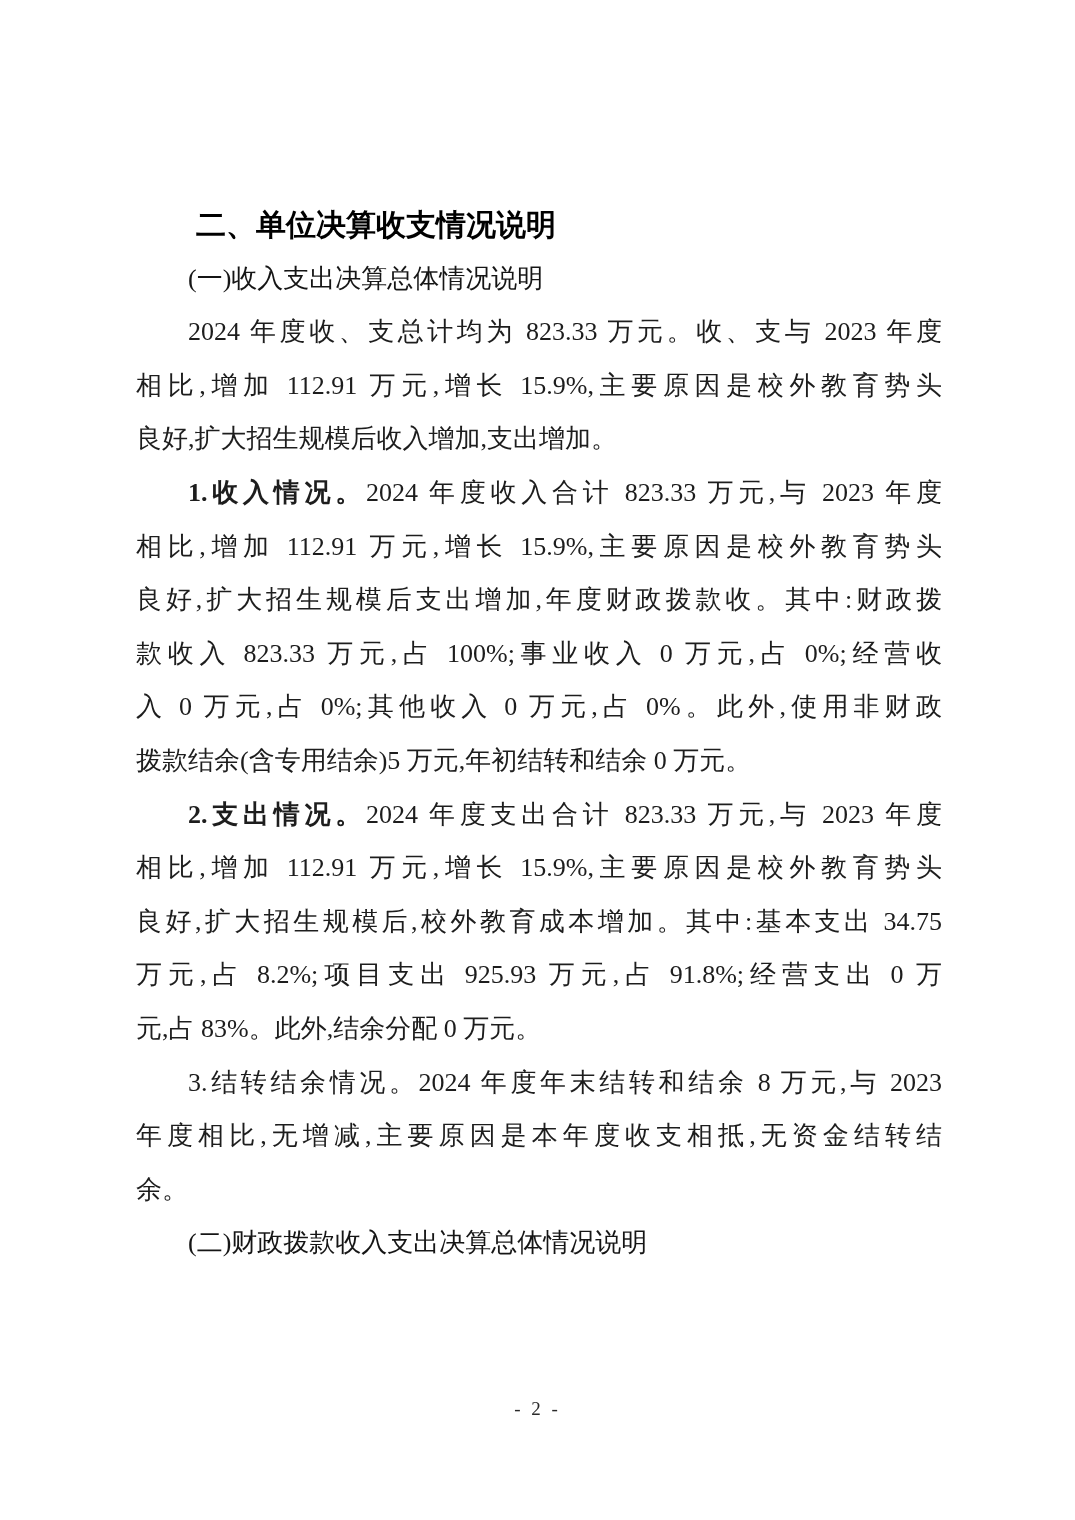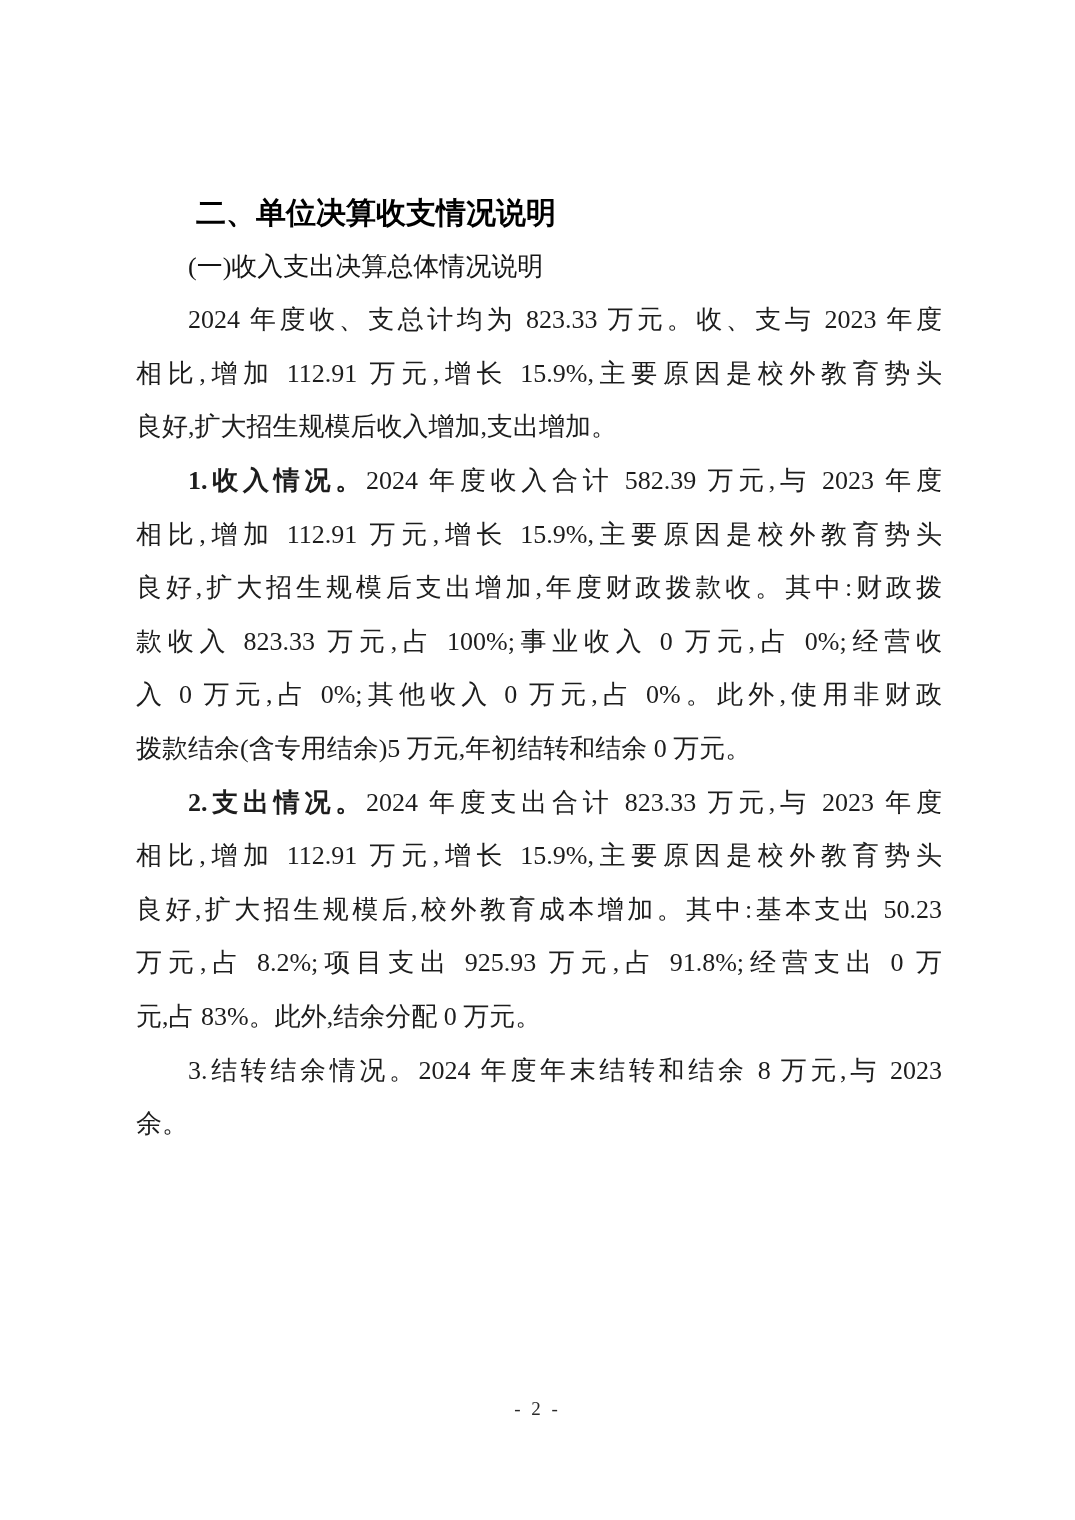--- a/index.html
+++ b/index.html
@@ -10,21 +10,21 @@
   .page {
     position: relative;
     width: 1075px;
     height: 1520px;
     background: #ffffff;
     color: #1d1d1d;
     overflow: hidden;
   }
   .content {
     position: absolute;
-    top: 186px;
+    top: 198px;
     left: 136px;
     width: 806px;
   }
   .line {
     font-family: "Liberation Serif", "DejaVu Serif", serif;
     font-size: 26px;
     line-height: 53.6px;
     text-align: justify;
     text-align-last: justify;
     color: #1d1d1d;
@@ -66,35 +66,39 @@
       </div>
       <div class="block subheading">
         <div class="line indent last"><span>(一)收入支出决算总体情况说明</span></div>
       </div>
       <div class="block paragraph">
         <div class="line indent"><span>2024 年度收、支总计均为 823.33 万元。收、支与 2023 年度</span></div>
         <div class="line"><span>相比,增加 112.91 万元,增长 15.9%,主要原因是校外教育势头</span></div>
         <div class="line last"><span>良好,扩大招生规模后收入增加,支出增加。</span></div>
       </div>
       <div class="block paragraph">
-        <div class="line indent"><span class="b">1.收入情况。</span><span>2024 年度收入合计 582.39 万元,与 2023 年度</span></div>
+        <div class="line indent"><span class="b">1.收入情况。</span><span>2024 年度收入合计 823.33 万元,与 2023 年度</span></div>
         <div class="line"><span>相比,增加 112.91 万元,增长 15.9%,主要原因是校外教育势头</span></div>
         <div class="line"><span>良好,扩大招生规模后支出增加,年度财政拨款收。其中:财政拨</span></div>
         <div class="line"><span>款收入 823.33 万元,占 100%;事业收入 0 万元,占 0%;经营收</span></div>
         <div class="line"><span>入 0 万元,占 0%;其他收入 0 万元,占 0%。此外,使用非财政</span></div>
         <div class="line last"><span>拨款结余(含专用结余)5 万元,年初结转和结余 0 万元。</span></div>
       </div>
       <div class="block paragraph">
         <div class="line indent"><span class="b">2.支出情况。</span><span>2024 年度支出合计 823.33 万元,与 2023 年度</span></div>
         <div class="line"><span>相比,增加 112.91 万元,增长 15.9%,主要原因是校外教育势头</span></div>
-        <div class="line"><span>良好,扩大招生规模后,校外教育成本增加。其中:基本支出 50.23</span></div>
+        <div class="line"><span>良好,扩大招生规模后,校外教育成本增加。其中:基本支出 34.75</span></div>
         <div class="line"><span>万元,占 8.2%;项目支出 925.93 万元,占 91.8%;经营支出 0 万</span></div>
         <div class="line last"><span>元,占 83%。此外,结余分配 0 万元。</span></div>
       </div>
       <div class="block paragraph">
         <div class="line indent"><span>3.结转结余情况。2024 年度年末结转和结余 8 万元,与 2023</span></div>
+        <div class="line"><span>年度相比,无增减,主要原因是本年度收支相抵,无资金结转结</span></div>
         <div class="line last"><span>余。</span></div>
+      </div>
+      <div class="block subheading">
+        <div class="line indent last"><span>(二)财政拨款收入支出决算总体情况说明</span></div>
       </div>
     </div>
   <div class="footer">
     <span>- 2 -</span>
   </div>
 </div>
 
 </body></html>

